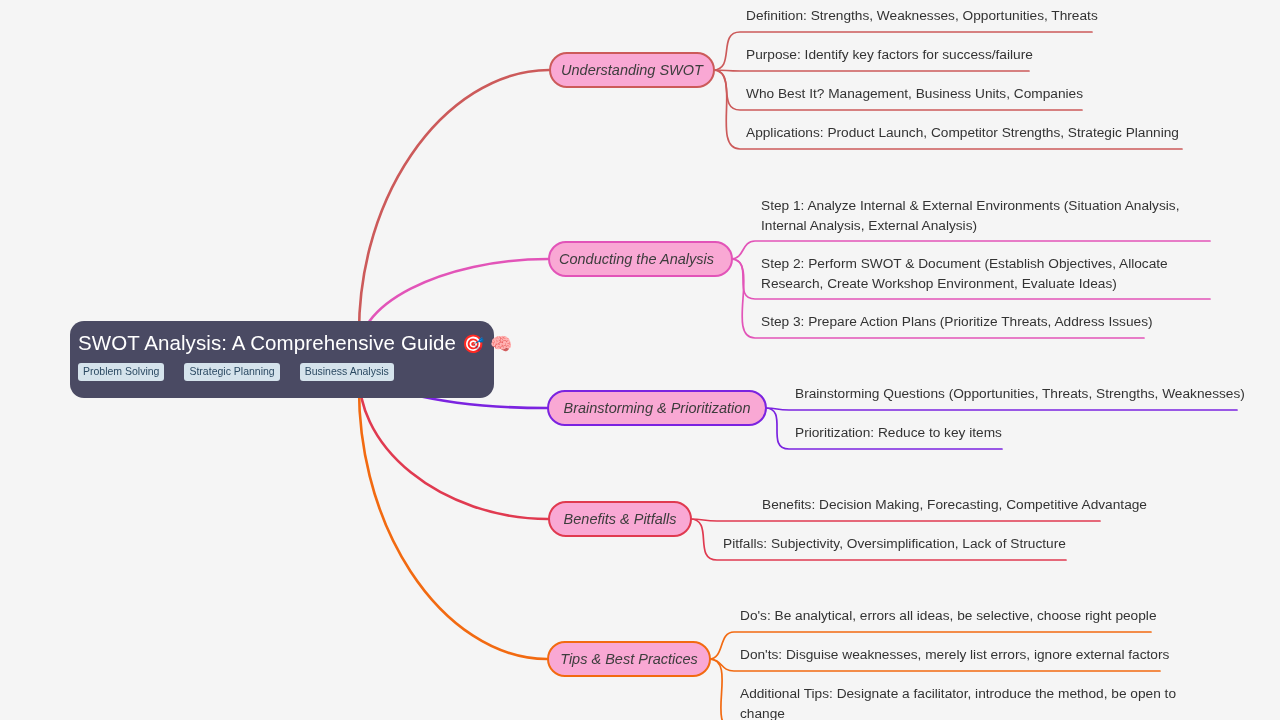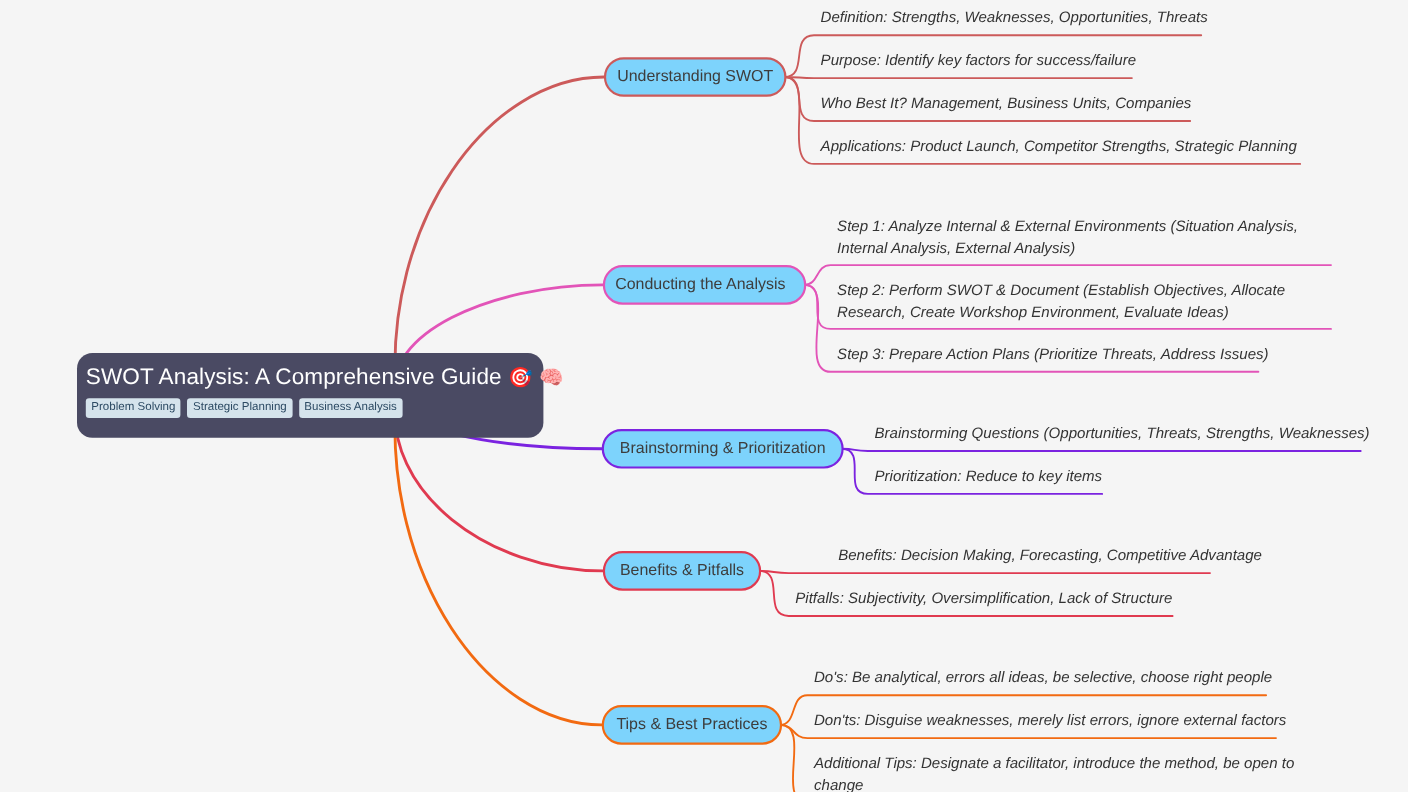--- a/index.html
+++ b/index.html
@@ -46,57 +46,57 @@
     letter-spacing: .1px;
     white-space: nowrap;
   }
   .central-title .emo {
     font-size: 18px;
     letter-spacing: 0;
   }
   .tags {
     margin-top: 6px;
     display: flex;
-    gap: 6px;
+    gap: 20px;
   }
   .tag {
     background: #d5e3ec;
     color: #2c4a63;
     font-size: 10.5px;
     line-height: 13px;
     padding: 2px 5px 3px 5px;
     border-radius: 3px;
     white-space: nowrap;
   }
   
   .branch-node {
     position: absolute;
     box-sizing: border-box;
-    background: #7dd3fc;
+    background: #f9a8d4;
     border: 2px solid #cc5a5a;
     border-radius: 22px;
     height: 36px;
     display: flex;
     align-items: center;
     justify-content: center;
     padding: 0 17px;
     z-index: 20;
     white-space: nowrap;
+    font-style: italic;
   }
   .branch-node .blabel {
     font-size: 14.5px;
     color: #3d3d3d;
     line-height: 18px;
   }
   
   .sub-node {
     position: absolute;
     z-index: 15;
     box-sizing: border-box;
-    font-style: italic;
   }
   .sub-node .slabel {
     font-size: 13.7px;
     line-height: 19.5px;
     color: #333333;
     display: block;
     white-space: pre-line;
   }
 </style>
 </head>

